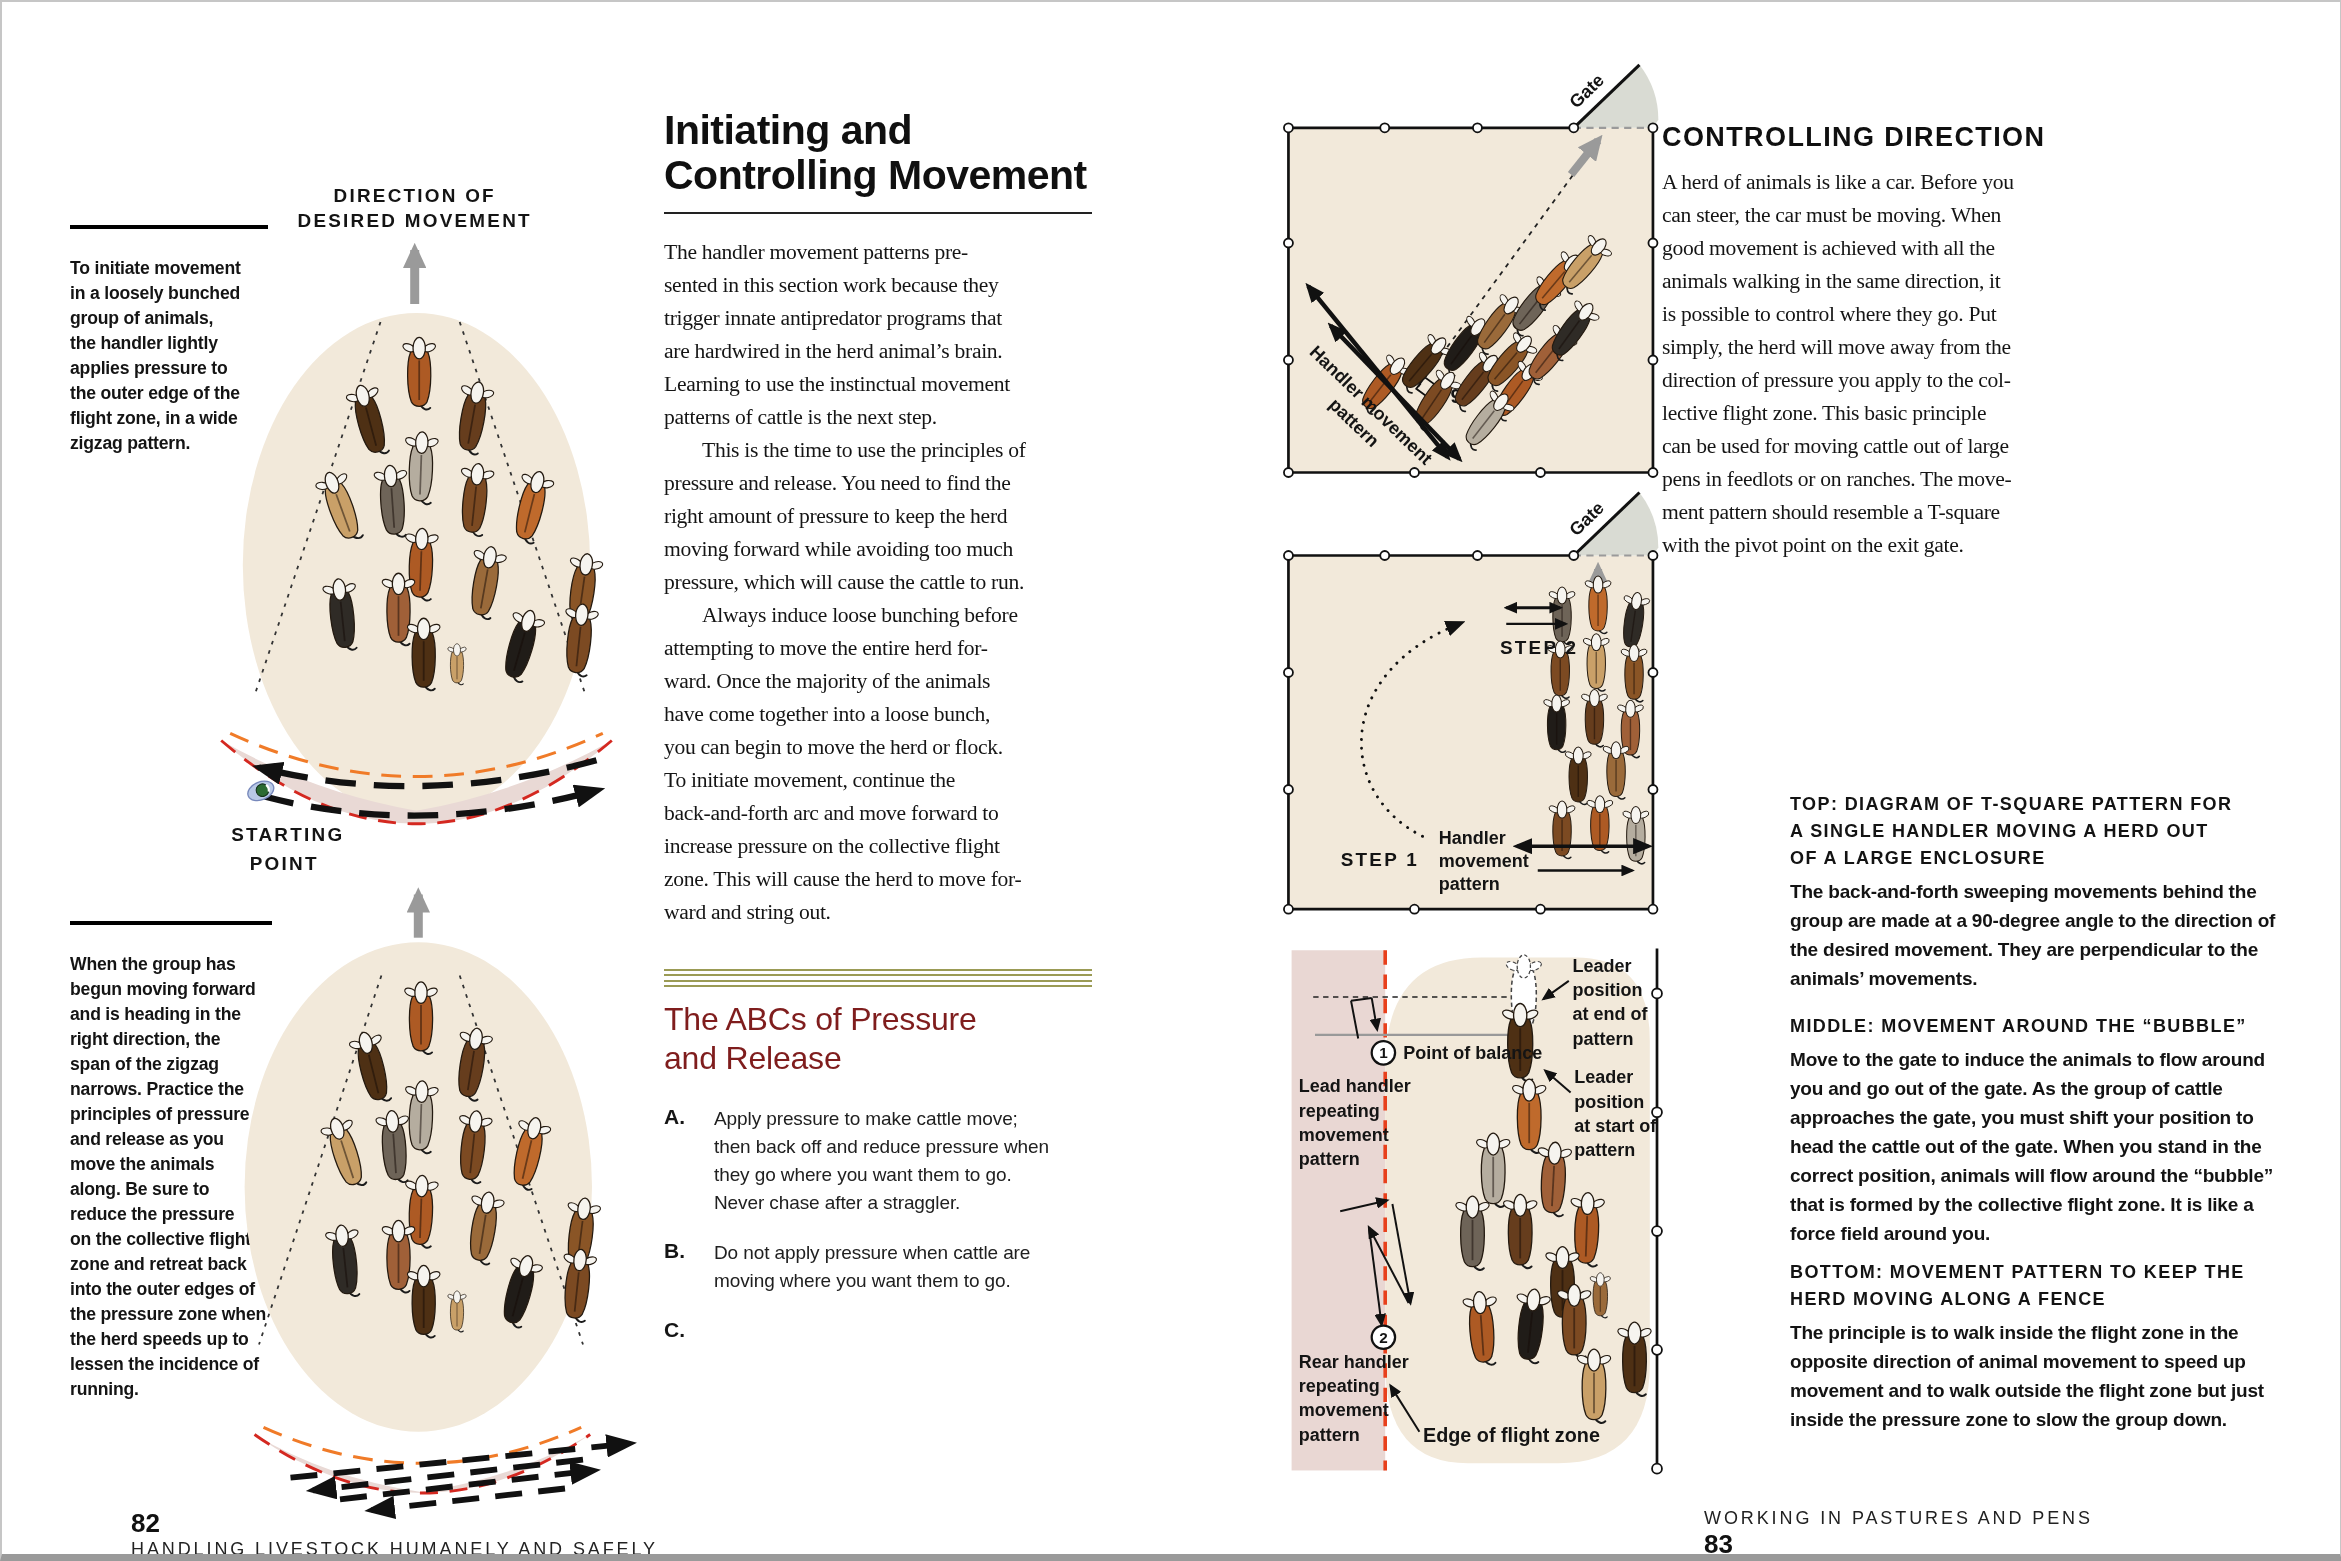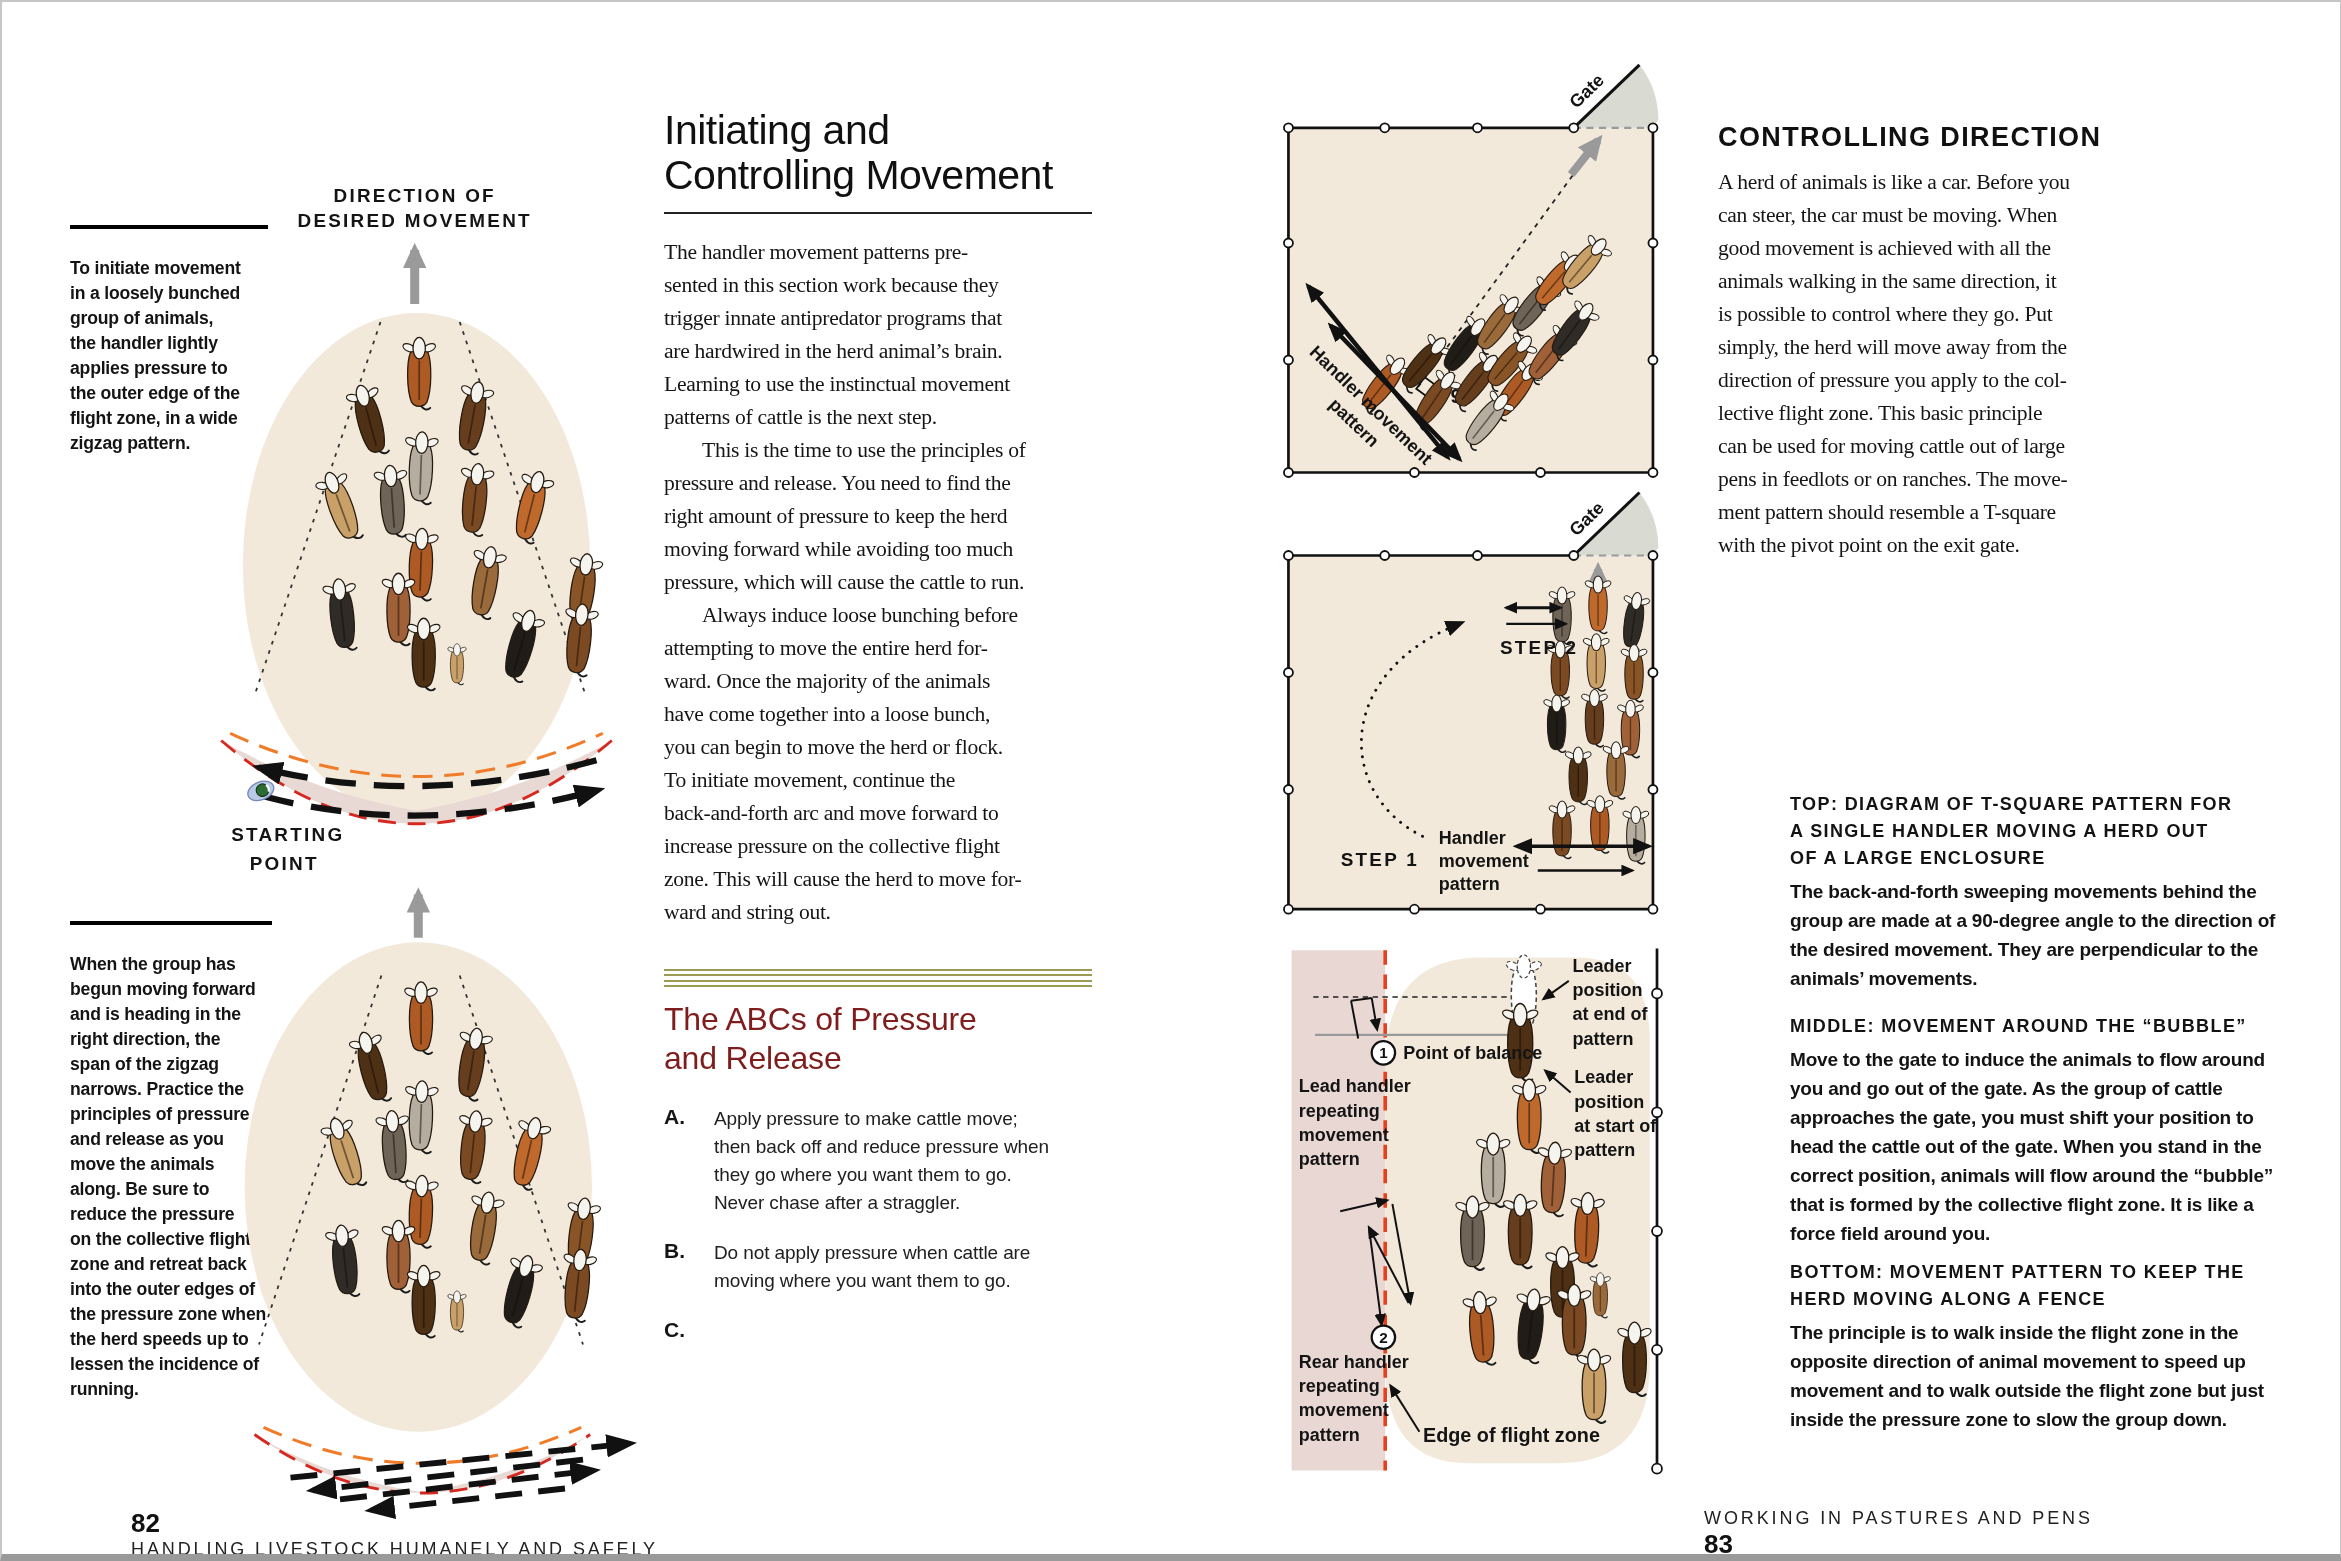--- a/index.html
+++ b/index.html
@@ -12,21 +12,21 @@
   .note{
     position:absolute;font-weight:700;font-size:17.6px;line-height:25px;
     color:#141414;white-space:pre-line;border-top:4.5px solid #000;padding-top:27px;
     letter-spacing:-0.2px;
   }
   #note-top{left:68px;top:223px;width:198px;}
   #note-bottom{left:68px;top:919px;width:202px;}
   
   .article{position:absolute;left:662px;top:106px;width:455px;color:#151515;}
   .article h1{
-    margin:0;font-size:41px;line-height:45px;font-weight:400;letter-spacing:-0.5px;
+    margin:0;font-size:41px;line-height:45px;font-weight:700;letter-spacing:-0.5px;
     white-space:pre-line;color:#101010;
   }
   .title-rule{border:0;border-top:2.7px solid #222;margin:14.4px 0 21.6px 0;width:428px;}
   .article p{
     font-family:"Liberation Serif",serif;font-size:21.6px;line-height:33px;
     letter-spacing:-0.3px;white-space:pre-line;margin:0;
   }
   .article p.ind{text-indent:38px;}
   .green-rules{
     width:428px;height:18px;margin-top:40px;
@@ -34,21 +34,21 @@
   }
   .h-green{
     margin:12.6px 0 0 0;font-weight:400;font-size:32px;line-height:39px;
     color:#7f1d1d;white-space:pre-line;letter-spacing:-0.2px;
   }
   .abc{margin-top:27px;}
   .abc-item{display:flex;margin-bottom:22.5px;}
   .abc-label{font-weight:700;font-size:21px;width:50px;flex:none;}
   .abc-text{font-size:19px;line-height:28px;white-space:pre-line;color:#202020;letter-spacing:-0.1px;}
   
-  .ctrl{position:absolute;left:1716px;top:119px;width:497px;color:#151515;}
+  .ctrl{position:absolute;left:1660px;top:119px;width:497px;color:#151515;}
   .ctrl h3{margin:0;font-size:27px;line-height:32px;font-weight:700;letter-spacing:1.4px;color:#101010;}
   .ctrl p{
     font-family:"Liberation Serif",serif;font-size:21.6px;line-height:33px;
     letter-spacing:-0.3px;white-space:pre-line;margin:12.6px 0 0 0;
   }
   .caption{position:absolute;left:1788px;width:512px;color:#131313;}
   .cap-h{margin:0;font-weight:700;font-size:18px;line-height:27px;letter-spacing:1.4px;white-space:pre-line;}
   .cap-b{margin:5.4px 0 0 0;font-weight:700;font-size:19px;line-height:29px;letter-spacing:-0.2px;white-space:normal;}
   #caption-top{top:789px;}
   #caption-middle{top:1011px;}

